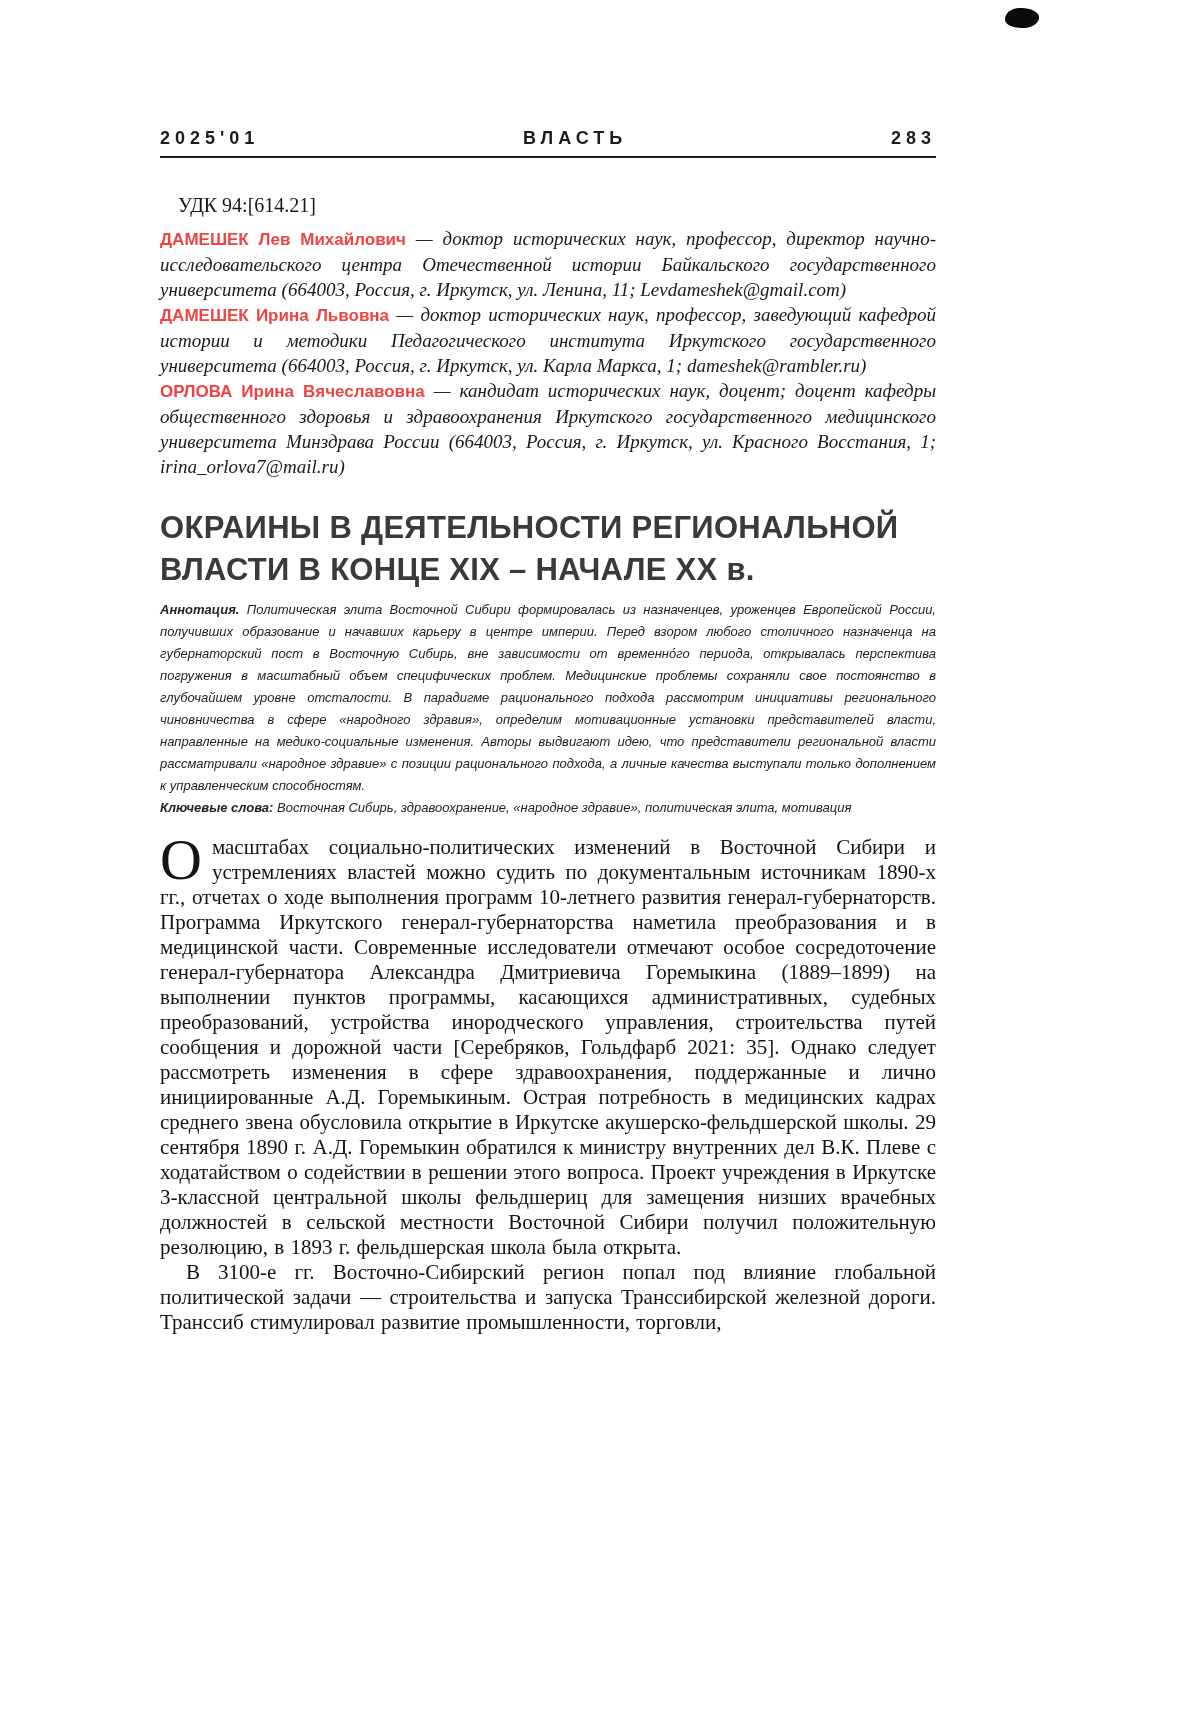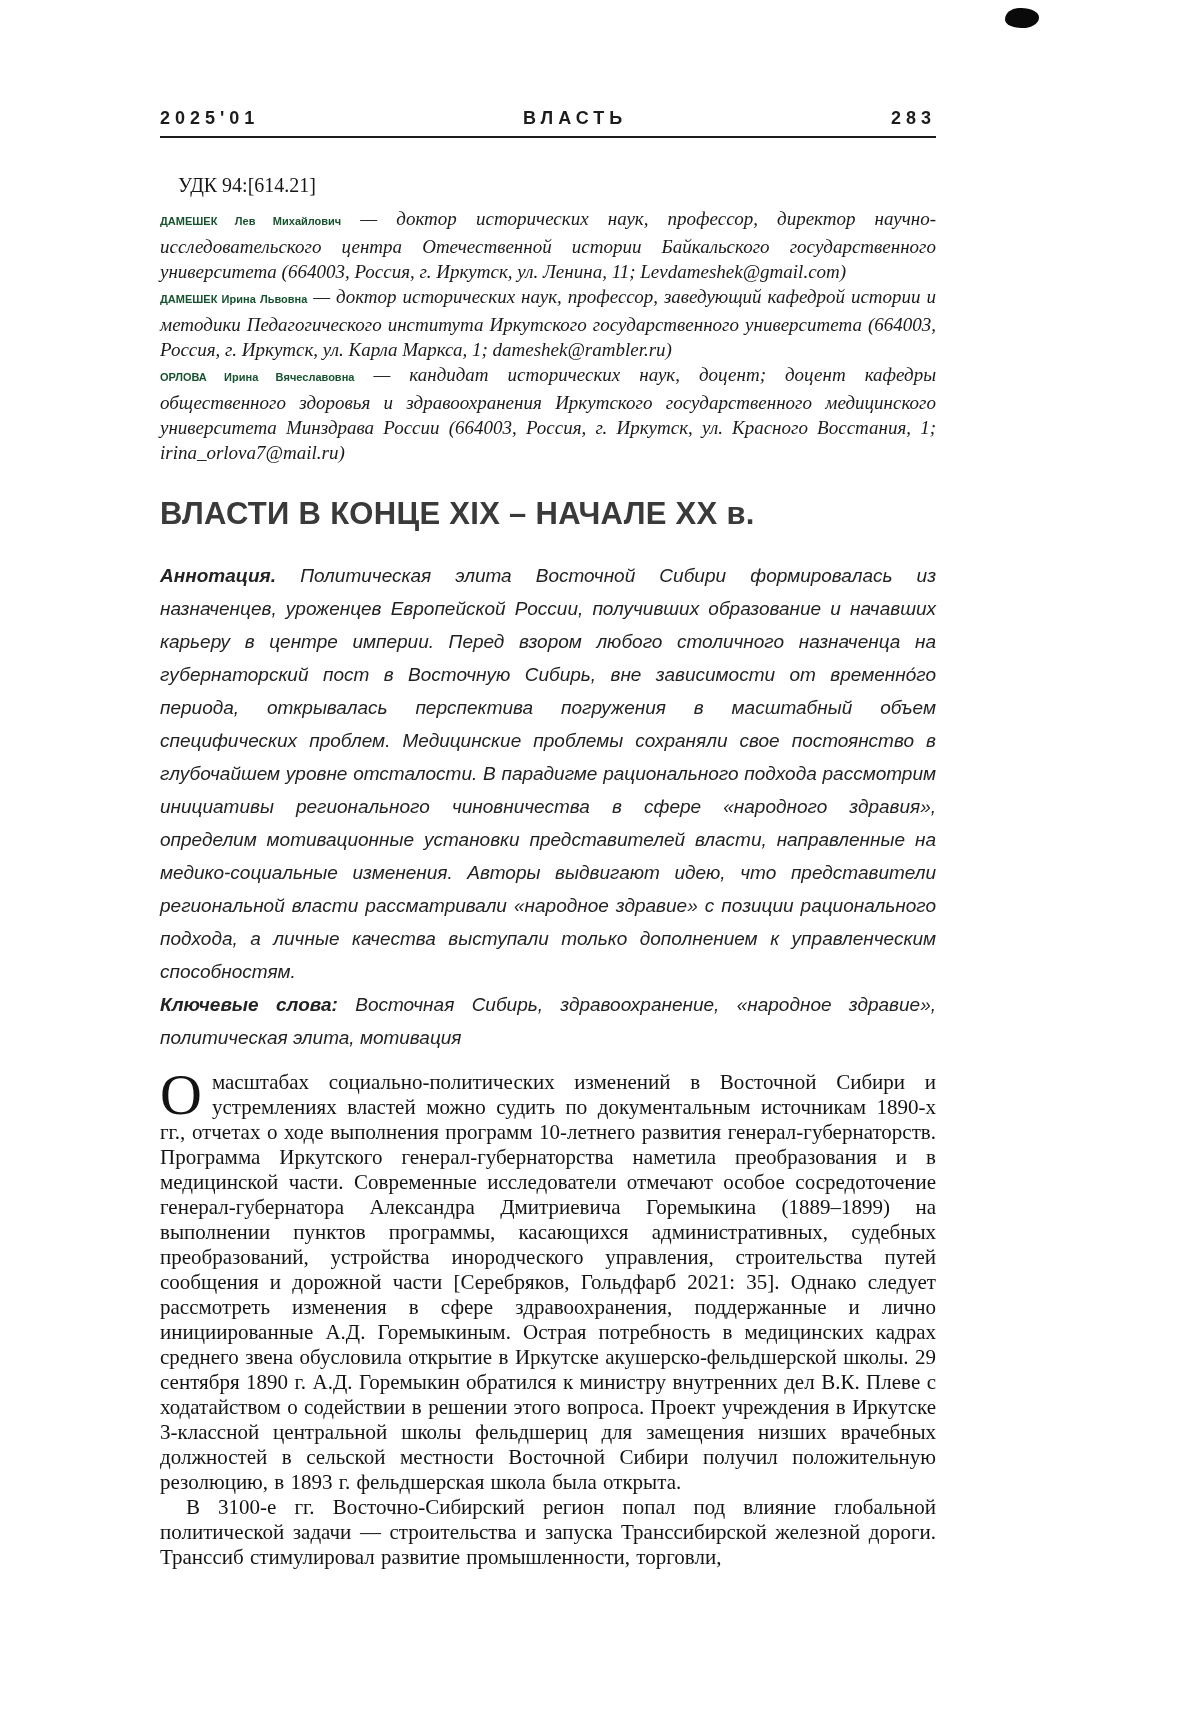--- a/index.html
+++ b/index.html
@@ -17,21 +17,21 @@
     top: 8px;
     left: 1005px;
     width: 34px;
     height: 20px;
     background: #0a0a0a;
     border-radius: 45% 55% 50% 50% / 60% 50% 55% 45%;
   }
   .page {
     position: absolute;
     left: 160px;
-    top: 108px;
+    top: 128px;
     width: 776px;
   }
   .running-head {
     display: flex;
     justify-content: space-between;
     align-items: baseline;
     font-family: "Liberation Sans", sans-serif;
     font-size: 18px;
     font-weight: 700;
     letter-spacing: 5px;
@@ -55,42 +55,42 @@
   .author-entry {
     font-size: 19px;
     line-height: 25px;
     font-style: italic;
     color: #1a1a1a;
   }
   .author-name {
     font-family: "Liberation Sans", sans-serif;
     font-style: normal;
     font-weight: 700;
-    font-size: 11px;
-    color: #14532d;
+    font-size: 17px;
+    color: #ef4444;
   }
   .article-title {
     margin-top: 28px;
     font-family: "Liberation Sans", sans-serif;
     font-weight: 700;
     font-size: 31px;
     line-height: 42px;
     letter-spacing: 0.3px;
     color: #3a3a3a;
   }
   .article-title .title-line {
     white-space: nowrap;
     overflow: hidden;
   }
   .abstract-block {
-    margin-top: 24px;
+    margin-top: 8px;
     font-family: "Liberation Sans", sans-serif;
     font-style: italic;
-    font-size: 19px;
-    line-height: 33px;
+    font-size: 13px;
+    line-height: 22px;
     color: #222222;
     text-align: justify;
   }
   .abstract-label, .keywords-label {
     font-weight: 700;
   }
   .article-body {
     margin-top: 16px;
     font-size: 21px;
     line-height: 25px;
@@ -127,20 +127,21 @@
 
   <div class="udk">УДК 94:[614.21]</div>
 
   <section class="authors">
     <p class="author-entry"><span class="author-name">ДАМЕШЕК Лев Михайлович</span> <span>— доктор исторических наук, профессор, директор научно-исследовательского центра Отечественной истории Байкальского государственного университета (664003, Россия, г. Иркутск, ул. Ленина, 11; Levdameshek@gmail.com)</span></p>
     <p class="author-entry"><span class="author-name">ДАМЕШЕК Ирина Львовна</span> <span>— доктор исторических наук, профессор, заведующий кафедрой истории и методики Педагогического института Иркутского государственного университета (664003, Россия, г. Иркутск, ул. Карла Маркса, 1; dameshek@rambler.ru)</span></p>
     <p class="author-entry"><span class="author-name">ОРЛОВА Ирина Вячеславовна</span> <span>— кандидат исторических наук, доцент; доцент кафедры общественного здоровья и здравоохранения Иркутского государственного медицинского университета Минздрава России (664003, Россия, г. Иркутск, ул. Красного Восстания, 1; irina_orlova7@mail.ru)</span></p>
   </section>
 
   <h1 class="article-title">
+    <div class="title-line">ОКРАИНЫ В ДЕЯТЕЛЬНОСТИ РЕГИОНАЛЬНОЙ</div>
     <div class="title-line">ВЛАСТИ В КОНЦЕ XIX – НАЧАЛЕ XX в.</div>
   </h1>
 
   <section class="abstract-block">
     <p><span class="abstract-label">Аннотация.</span> <span>Политическая элита Восточной Сибири формировалась из назначенцев, уроженцев Европейской России, получивших образование и начавших карьеру в центре империи. Перед взором любого столичного назначенца на губернаторский пост в Восточную Сибирь, вне зависимости от временно́го периода, открывалась перспектива погружения в масштабный объем специфических проблем. Медицинские проблемы сохраняли свое постоянство в глубочайшем уровне отсталости. В парадигме рационального подхода рассмотрим инициативы регионального чиновничества в сфере «народного здравия», определим мотивационные установки представителей власти, направленные на медико-социальные изменения. Авторы выдвигают идею, что представители региональной власти рассматривали «народное здравие» с позиции рационального подхода, а личные качества выступали только дополнением к управленческим способностям.</span></p>
     <p><span class="keywords-label">Ключевые слова:</span> <span>Восточная Сибирь, здравоохранение, «народное здравие», политическая элита, мотивация</span></p>
   </section>
 
   <section class="article-body">
     <p><span class="drop-cap">О</span><span>масштабах социально-политических изменений в Восточной Сибири и устремлениях властей можно судить по документальным источникам 1890-х гг., отчетах о ходе выполнения программ 10-летнего развития генерал-губернаторств. Программа Иркутского генерал-губернаторства наметила преобразования и в медицинской части. Современные исследователи отмечают особое сосредоточение генерал-губернатора Александра Дмитриевича Горемыкина (1889–1899) на выполнении пунктов программы, касающихся административных, судебных преобразований, устройства инородческого управления, строительства путей сообщения и дорожной части [Серебряков, Гольдфарб 2021: 35]. Однако следует рассмотреть изменения в сфере здравоохранения, поддержанные и лично инициированные А.Д. Горемыкиным. Острая потребность в медицинских кадрах среднего звена обусловила открытие в Иркутске акушерско-фельдшерской школы. 29 сентября 1890 г. А.Д. Горемыкин обратился к министру внутренних дел В.К. Плеве с ходатайством о содействии в решении этого вопроса. Проект учреждения в Иркутске 3-классной центральной школы фельдшериц для замещения низших врачебных должностей в сельской местности Восточной Сибири получил положительную резолюцию, в 1893 г. фельдшерская школа была открыта.</span></p>

